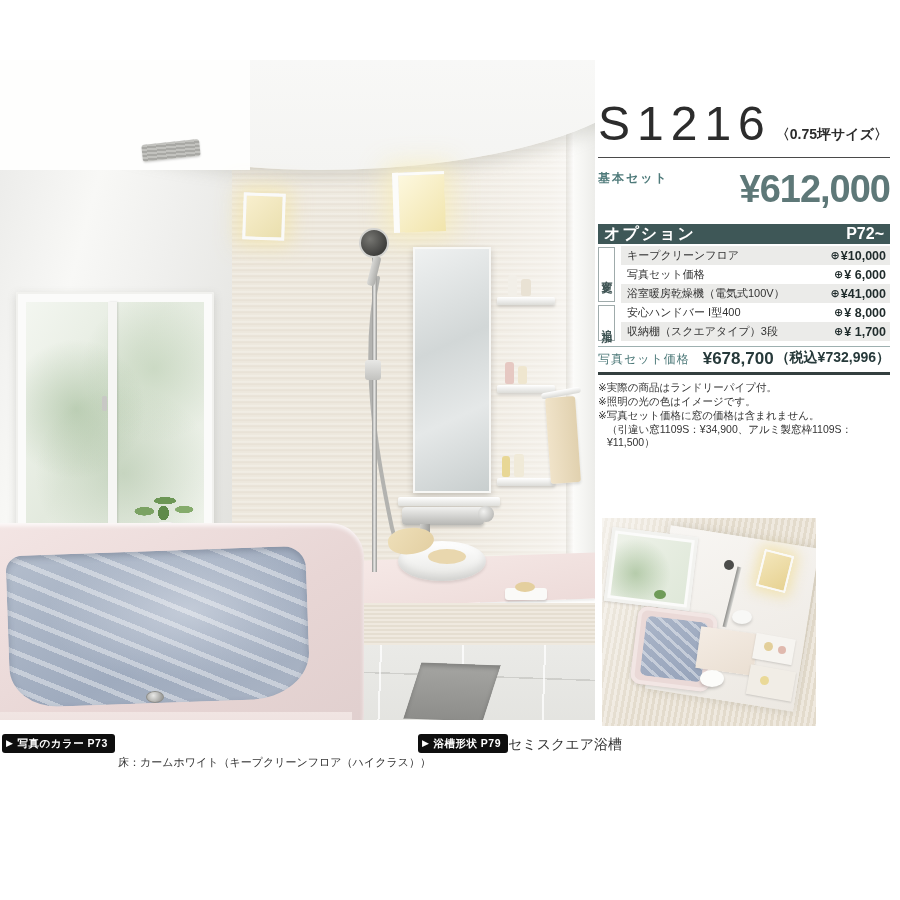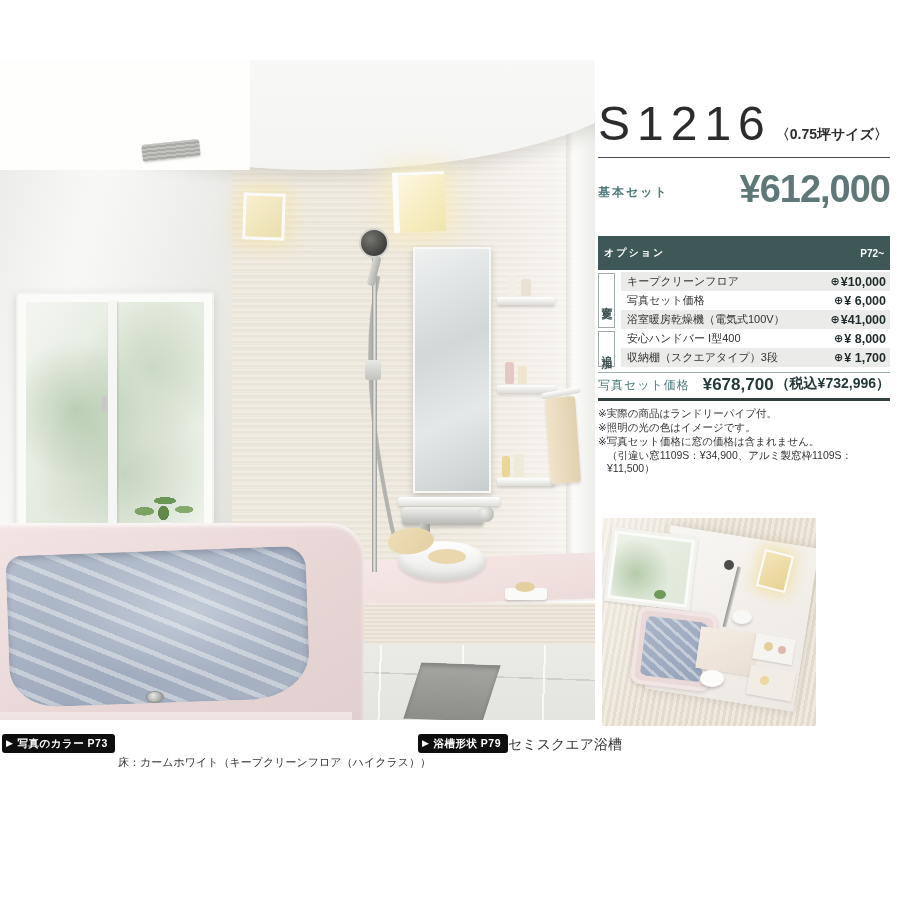--- a/index.html
+++ b/index.html
@@ -156,24 +156,24 @@
   .sv-dot2{left:176px;top:128px;width:8px;height:8px;position:absolute;border-radius:50%;background:#e0b9ae;}
   .sv-dot3{left:158px;top:158px;width:9px;height:9px;position:absolute;border-radius:50%;background:#ead998;}
 
   
   #info{position:absolute;left:598px;top:100px;width:292px;}
   .title-row{display:flex;align-items:flex-end;}
   .model{font-size:48px;font-weight:300;letter-spacing:7px;color:#2c2c2c;line-height:1;}
   .size-note{font-size:14px;font-weight:bold;color:#2c2c2c;margin-left:4px;margin-bottom:4px;letter-spacing:0;white-space:nowrap;}
   .title-rule{border:none;border-top:1px solid #4a4a4a;margin:9px 0 0 0;}
   .base-row{display:flex;align-items:flex-end;justify-content:space-between;margin-top:6px;height:44px;}
-  .base-label{font-size:12px;font-weight:bold;color:#4e7a7a;letter-spacing:2px;margin-bottom:7px;}
+  .base-label{font-size:12px;font-weight:bold;color:#4e7a7a;letter-spacing:2px;margin-bottom:21px;}
   .base-price{font-size:38px;font-weight:bold;color:#5e7878;letter-spacing:-1px;line-height:1;}
-  .opt-bar{margin-top:28px;height:34px;background:#3e5757;color:#fff;display:flex;align-items:center;
-    justify-content:space-between;padding:0 6px;font-size:10px;font-weight:bold;}
+  .opt-bar{margin-top:16px;height:20px;background:#3e5757;color:#fff;display:flex;align-items:center;
+    justify-content:space-between;padding:0 6px;font-size:16px;font-weight:bold;}
   .opt-bar .opt-title{letter-spacing:2px;}
   .opt-table{position:relative;margin-top:2px;height:96px;}
   .grp-box{position:absolute;left:0;width:17px;border:1px solid #9fabab;display:flex;align-items:center;justify-content:center;
     writing-mode:vertical-rl;text-orientation:upright;font-size:11px;font-weight:bold;color:#3f5454;letter-spacing:3px;background:#fff;}
   .grp-change{top:1px;height:55px;}
   .grp-add{top:59px;height:36px;}
   .opt-rows{margin-left:23px;}
   .opt-row{display:flex;align-items:center;height:19px;padding:0 4px 0 6px;font-size:11px;}
   .opt-row:nth-child(odd){background:#ebebe9;}
   .opt-name{color:#333;letter-spacing:0;white-space:nowrap;}

